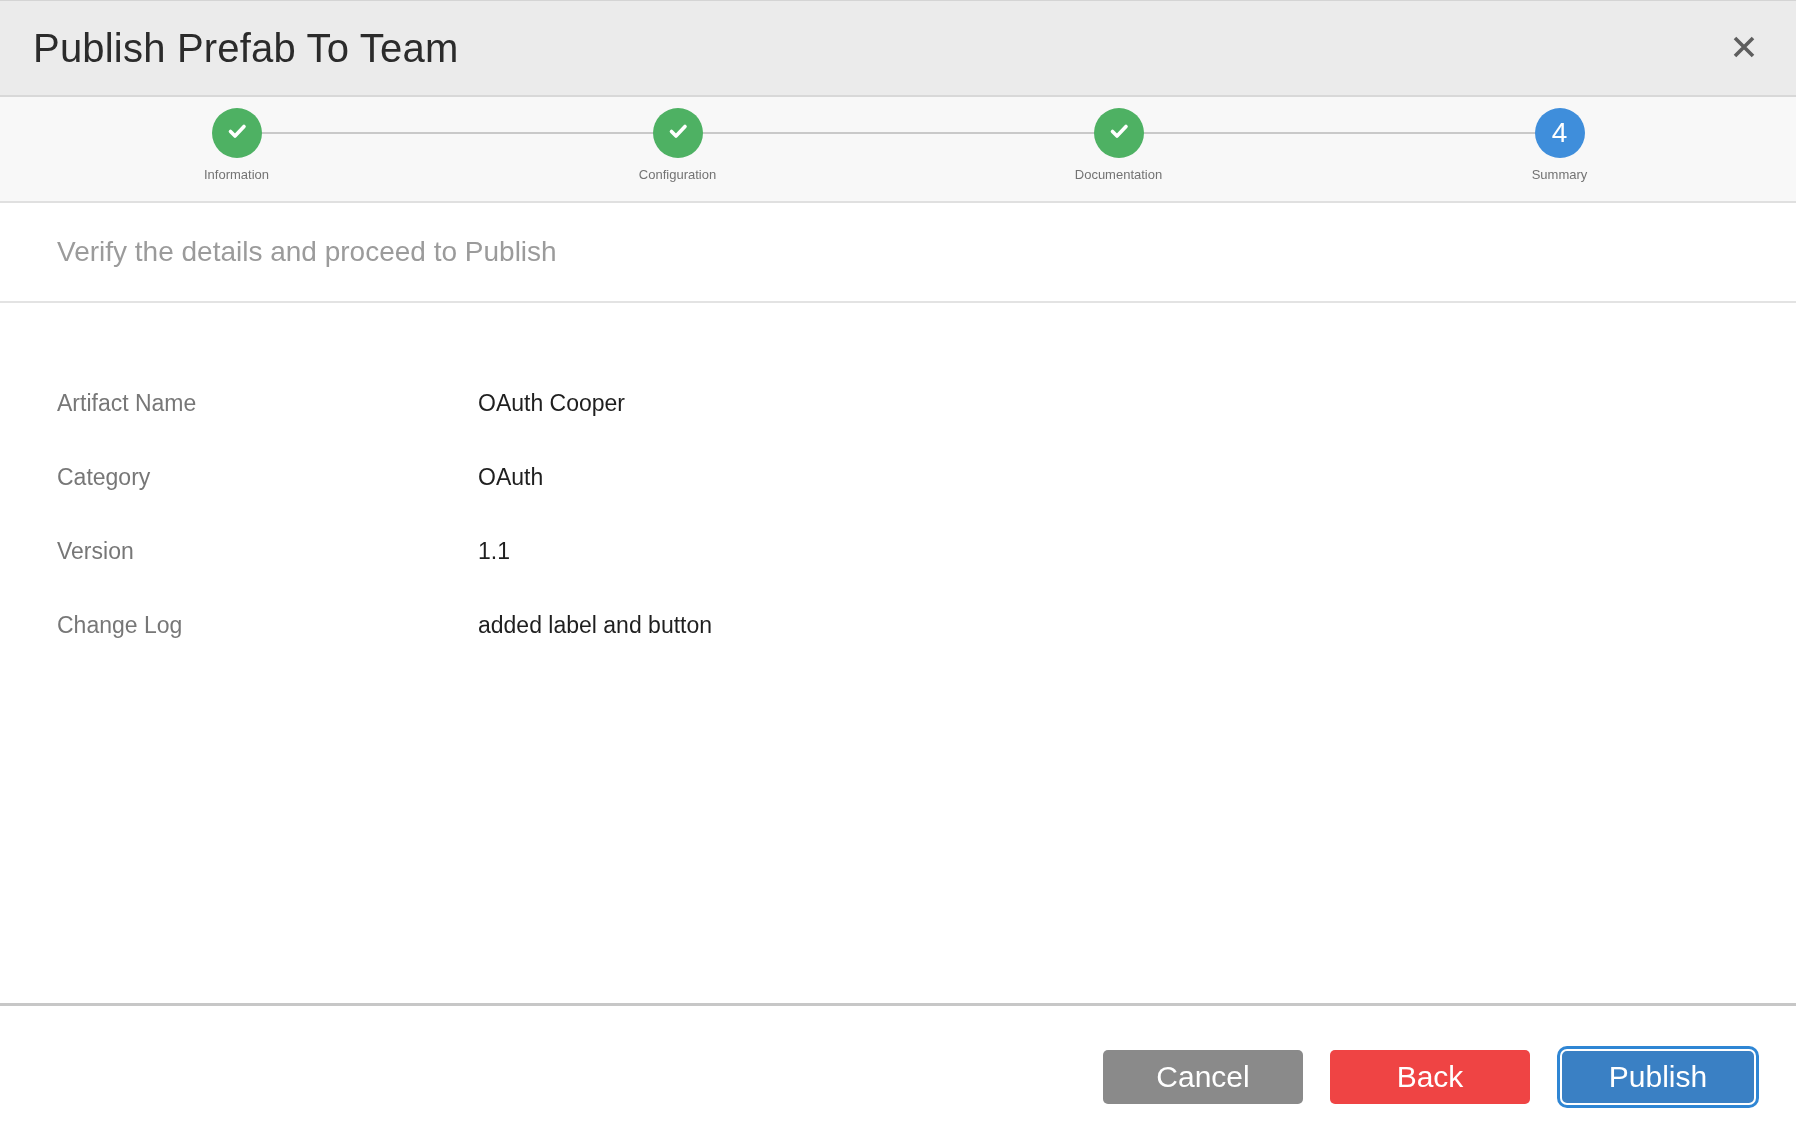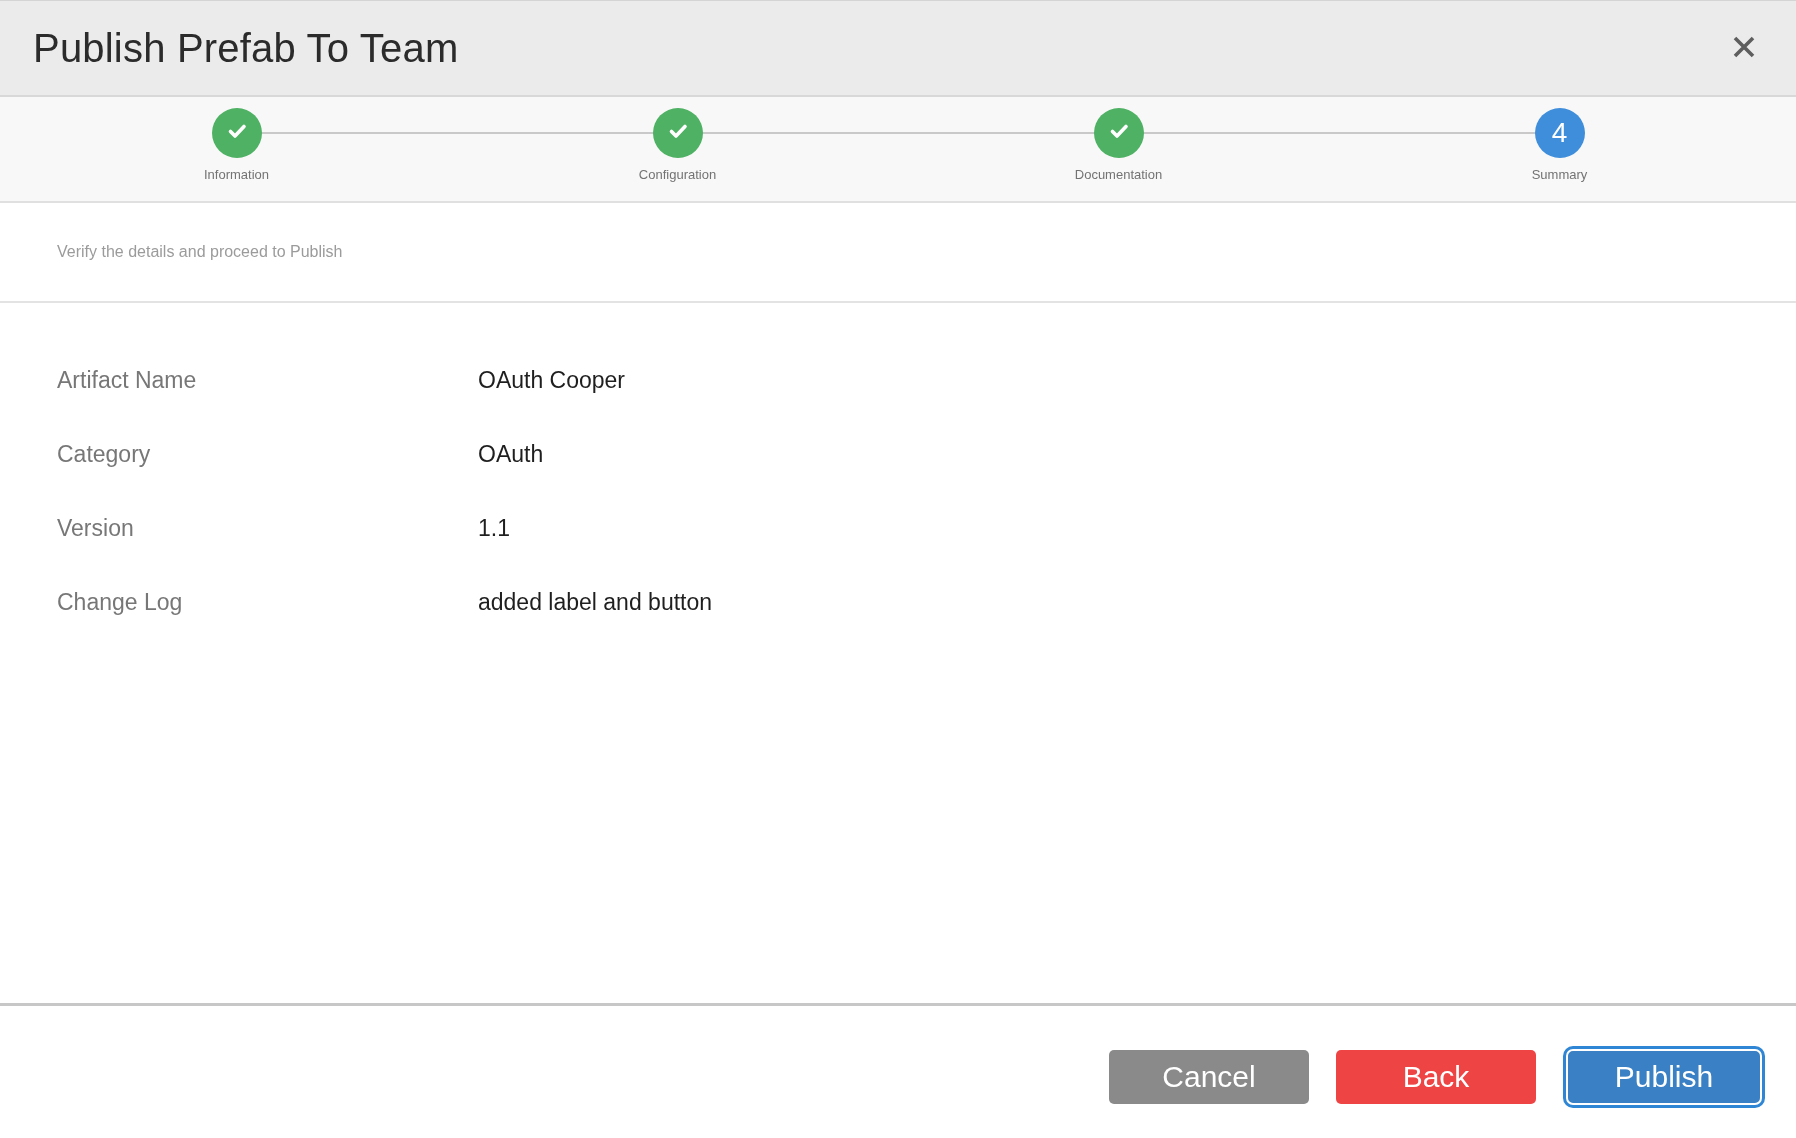--- a/index.html
+++ b/index.html
@@ -50,25 +50,25 @@
   .step-number { color:#ffffff; font-size:28px; font-weight:500; }
   .step-label { margin-top:9px; font-size:13px; color:#737373; }
 
   
   .subheader {
     height:100px; flex:0 0 100px;
     background:#ffffff;
     border-bottom:2px solid #e3e3e3;
     display:flex; align-items:center;
     padding:0 57px;
-    font-size:16px; color:#9b9b9b;
+    font-size:28px; color:#9b9b9b;
   }
 
   
-  .details { flex:1 1 auto; padding:40px 30px 0 57px; }
+  .details { flex:1 1 auto; padding:63px 30px 0 57px; }
   .detail-row { height:74px; display:flex; align-items:center; font-size:23px; }
   .detail-label { width:421px; color:#777777; }
   .detail-value { color:#1f1f1f; }
 
   
   .footer-divider { height:3px; flex:0 0 3px; background:#c7c7c7; }
   .footer {
     height:132px; flex:0 0 132px;
     background:#ffffff;
     display:flex; align-items:center; justify-content:flex-end;
@@ -81,21 +81,21 @@
     cursor:pointer; display:inline-flex; align-items:center; justify-content:center;
   }
   .btn-cancel  { background:#8a8a8a; }
   .btn-back    { background:#ef4444; }
   .btn-publish {
     background:#3a80c4;
     border:2px solid #ffffff;
     box-shadow:0 0 0 3px #2f86d4;
     border-radius:7px;
     min-width:196px; height:56px;
-    margin-left:3px; margin-right:3px;
+    margin-left:3px; margin-right:9px;
   }
 </style>
 </head>
 <body>
 
 <div class="dialog">
 
   <div class="header">
     <div class="title">Publish Prefab To Team</div>
     <button class="close-btn">

